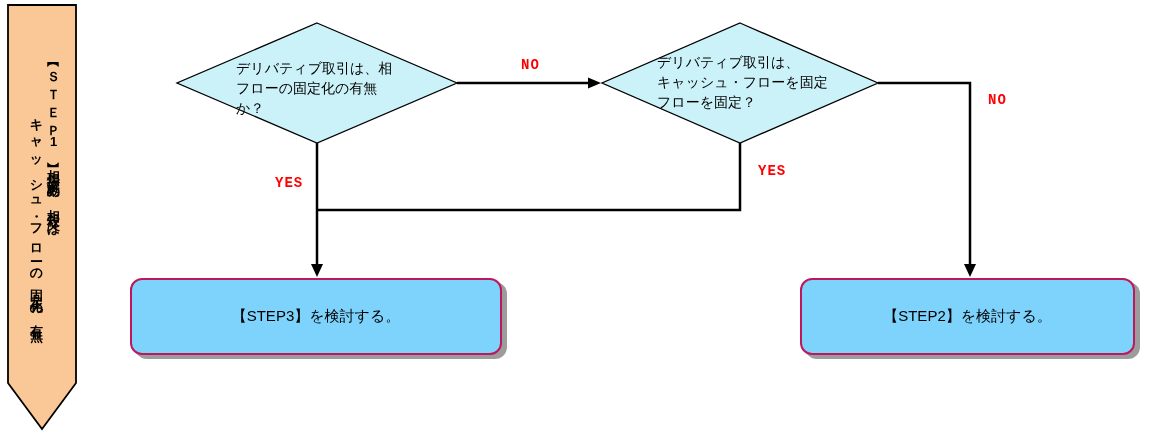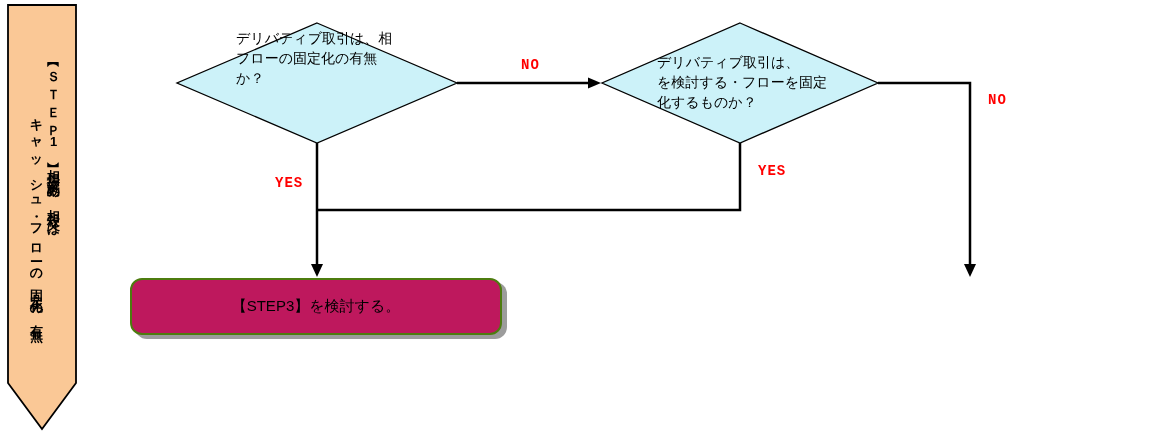--- a/index.html
+++ b/index.html
@@ -15,32 +15,32 @@
 
   .banner-text {
     position:absolute; left:8px; top:5px; width:68px; height:424px;
     writing-mode:vertical-rl; text-orientation:upright;
     font-size:13px; font-weight:700; letter-spacing:5px; line-height:17px;
     color:#000; padding:52px 14px 0 0; box-sizing:border-box;
   }
   .bcol2 { padding-top:53px; }
 
   .dtext { position:absolute; font-size:14px; line-height:20px; color:#000; }
-  .d1 { left:236px; top:28px; }
+  .d1 { left:236px; top:58px; }
   .d2 { left:657px; top:52px; }
 
   .elabel { position:absolute; color:#FF0000; font-weight:700; font-size:14px; letter-spacing:1px;font-family:Liberation Mono, monospace; }
   .no1  { left:521px; top:57px;  }
   .yes1 { left:275px; top:175px; }
   .yes2 { left:758px; top:163px; }
   .no2  { left:988px; top:92px;  }
 
   .result {
-    position:absolute; top:278px; height:57px; box-sizing:border-box;
-    background:#be185d; border:2px solid #4d7c0f; border-radius:12px;
+    position:absolute; top:278px; height:77px; box-sizing:border-box;
+    background:#7dd3fc; border:2px solid #be185d; border-radius:12px;
     box-shadow:5px 4px 0 #9C9C9C;
     display:flex; align-items:center; justify-content:center;
     font-size:15px; color:#000;
   }
   .r1 { left:130px; width:372px; }
   .r2 { left:800px; width:335px; }
 </style>
 </head>
 <body>
 
@@ -71,26 +71,29 @@
   </div>
 
   <div class="dtext d1">
     <div>デリバティブ取引は、相</div>
     <div>フローの固定化の有無</div>
     <div>か？</div>
   </div>
 
   <div class="dtext d2">
     <div>デリバティブ取引は、</div>
-    <div>を検討する・フローを固定</div>
-    <div>化するものか？</div>
+    <div>キャッシュ・フローを固定</div>
+    <div>フローを固定？</div>
   </div>
 
   <div class="elabel no1">NO</div>
   <div class="elabel yes1">YES</div>
   <div class="elabel yes2">YES</div>
   <div class="elabel no2">NO</div>
 
   <div class="result r1">
     <span>【STEP3】を検討する。</span>
   </div>
+  <div class="result r2">
+    <span>【STEP2】を検討する。</span>
+  </div>
 
 </div>
 
 </body></html>

